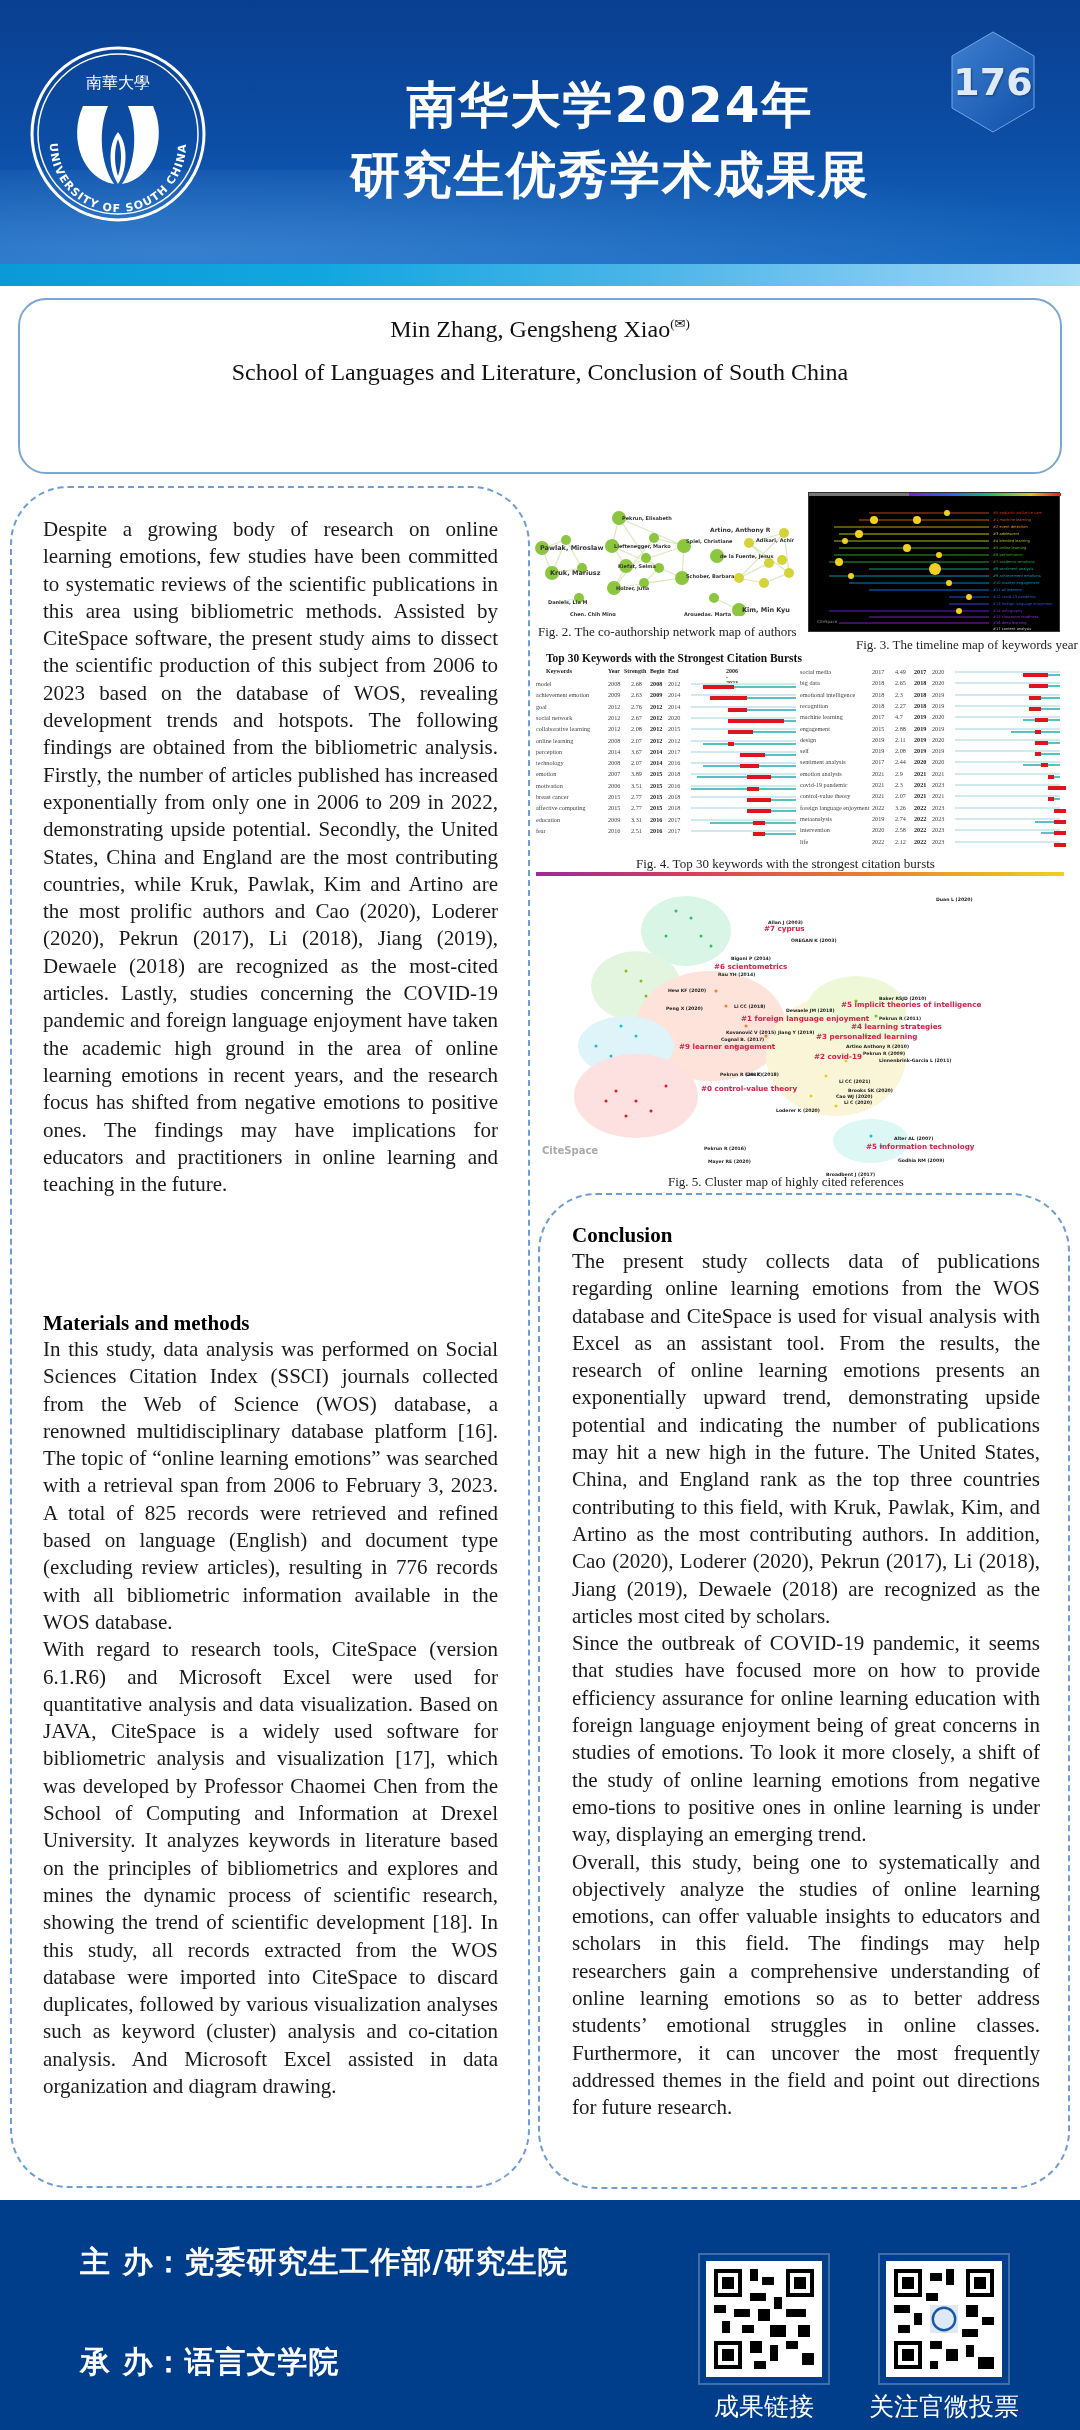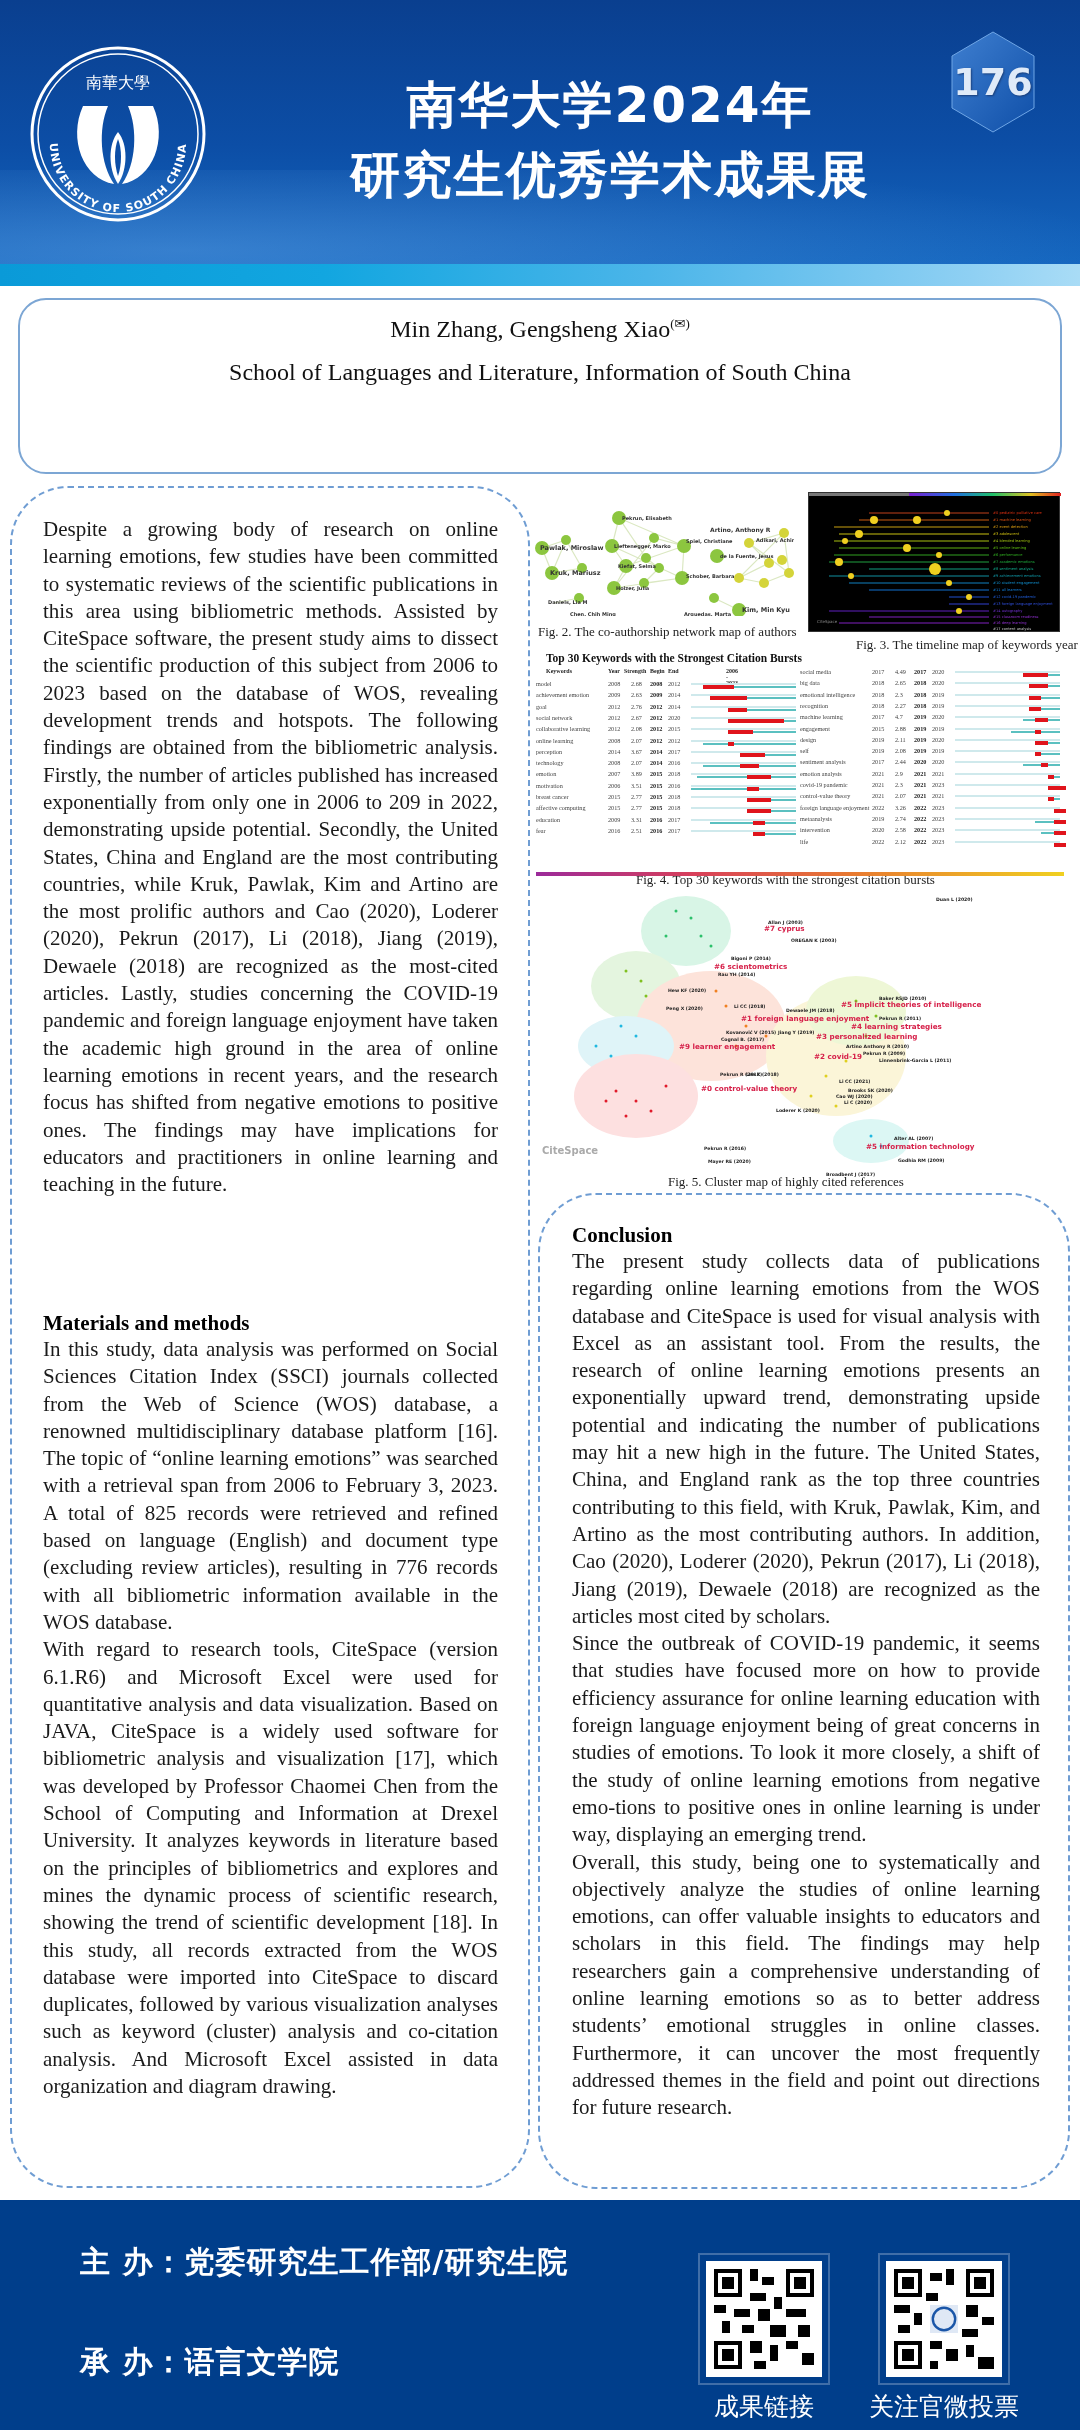--- a/index.html
+++ b/index.html
@@ -127,21 +127,21 @@
     </svg>
     <div class="badge-num">176</div>
   </div>
 </div>
 <div class="color-strip"></div>
 
 <div class="title-box">
   <div class="authors">
     <span>Min Zhang, Gengsheng Xiao</span><span class="mail">(✉)</span>
   </div>
-  <div class="affil">School of Languages and Literature, Information of South China</div>
+  <div class="affil">School of Languages and Literature, Conclusion of South China</div>
 </div>
 
 <div class="panel left-panel"></div>
 
 <div class="section sec-abstract">
   <p>Despite a growing body of research on online learning emotions, few studies have been committed to systematic reviews of the scientific publications in this area using bibliometric methods. Assisted by CiteSpace software, the present study aims to dissect the scientific production of this subject from 2006 to 2023 based on the database of WOS, revealing development trends and hotspots. The following findings are obtained from the bibliometric analysis. Firstly, the number of articles published has increased exponentially from only one in 2006 to 209 in 2022, demonstrating upside potential. Secondly, the United States, China and England are the most contributing countries, while Kruk, Pawlak, Kim and Artino are the most prolific authors and Cao (2020), Loderer (2020), Pekrun (2017), Li (2018), Jiang (2019), Dewaele (2018) are recognized as the most-cited articles. Lastly, studies concerning the COVID-19 pandemic and foreign language enjoyment have taken the academic high ground in the area of online learning emotions in recent years, and the research focus has shifted from negative emotions to positive ones. The findings may have implications for educators and practitioners in online learning and teaching in the future.</p>
 </div>
 
 <div class="section sec-methods">
   <h2>Materials and methods</h2>
@@ -614,21 +614,21 @@
         <span class="yr">2022</span>
         <span class="st">2.12</span>
         <span class="bg">2022</span>
         <span class="en">2023</span>
         <div class="track">
           <div class="line" style="left: 98.8235px; width: 6.17647px;"></div>
           <div class="burst" style="left: 98.8235px; width: 12.3529px;"></div>
         </div>
       </div>
     </div>
-  <div class="caption" style="left:100px;top:206px;margin-top:16px;">Fig. 4. Top 30 keywords with the strongest citation bursts</div>
+  <div class="caption" style="left:100px;top:206px;">Fig. 4. Top 30 keywords with the strongest citation bursts</div>
 </div>
 
 <div class="fig fig5">
   <div style="position:absolute;left:0;top:0;width:528px;height:4px;background:linear-gradient(90deg,#9b2a9a,#d8405a 30%,#e87a30 60%,#f0d020 100%);"></div>
   <svg width="528" height="290" viewBox="0 0 528 290" style="position:absolute;left:0;top:4px;">
     <ellipse cx="150" cy="55" rx="45" ry="35" fill="#d8f5e6"></ellipse>
     <ellipse cx="100" cy="110" rx="45" ry="35" fill="#e4f5df"></ellipse>
     <ellipse cx="175" cy="150" rx="75" ry="55" fill="#fde3da"></ellipse>
     <ellipse cx="90" cy="170" rx="48" ry="30" fill="#dff4f8"></ellipse>
     <ellipse cx="100" cy="220" rx="62" ry="42" fill="#fde0e0"></ellipse>

